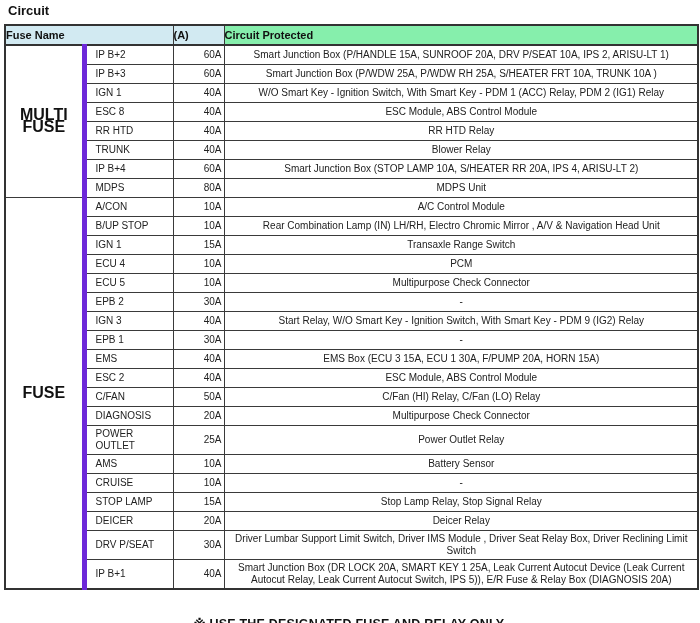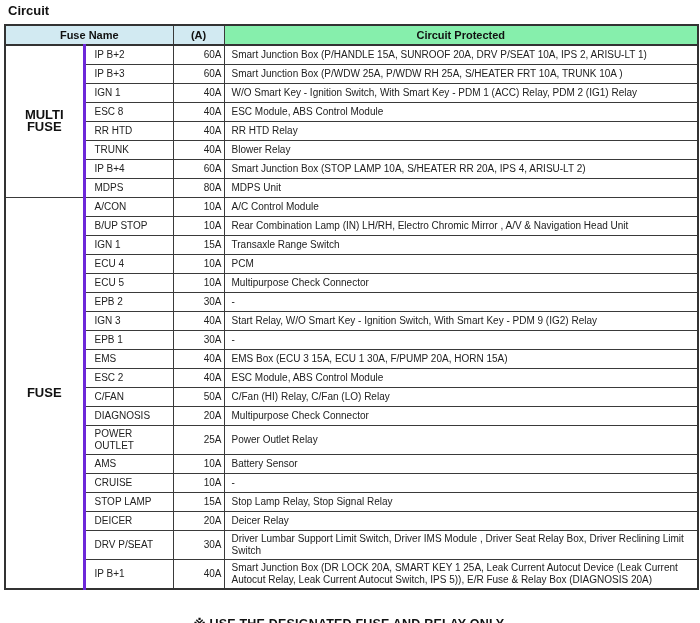--- a/index.html
+++ b/index.html
@@ -30,44 +30,44 @@
     border: 2px solid #333;
   }
   col.c-group  { width: 79px; }
   col.c-name   { width: 89px; }
   col.c-amp    { width: 51px; }
   col.c-circ   { width: 474px; }
   thead th {
     font-size: 11px;
     font-weight: bold;
     color: #111;
-    text-align: center;
+    text-align: left;
     vertical-align: middle;
     height: 20px;
     border: 1px solid #3a3a3a;
     border-bottom: 2px solid #333;
   }
   tbody td {
     font-size: 10px;
     color: #222;
     border: 1px solid #3a3a3a;
     vertical-align: middle;
     height: 19px;
     line-height: 12px;
   }
   td.group-cell {
     font-weight: bold;
-    font-size: 13px;
+    font-size: 16px;
     color: #111;
     text-align: center;
-    border-right: 3px solid #6d28d9;
+    border-right: 5px solid #6d28d9;
   }
   td.name-cell  { padding: 2px 4px 2px 9px; }
   td.amp-cell   { text-align: right; padding: 2px 2px; }
-  td.circ-cell  { padding: 2px 6px 2px 7px; }
+  td.circ-cell  { padding: 2px 6px 2px 7px; text-align: center; }
   .footnote {
     margin-top: 26px;
     text-align: center;
     font-size: 12.5px;
     font-weight: bold;
     color: #111;
     letter-spacing: 0.2px;
   }
 </style>
 </head>

